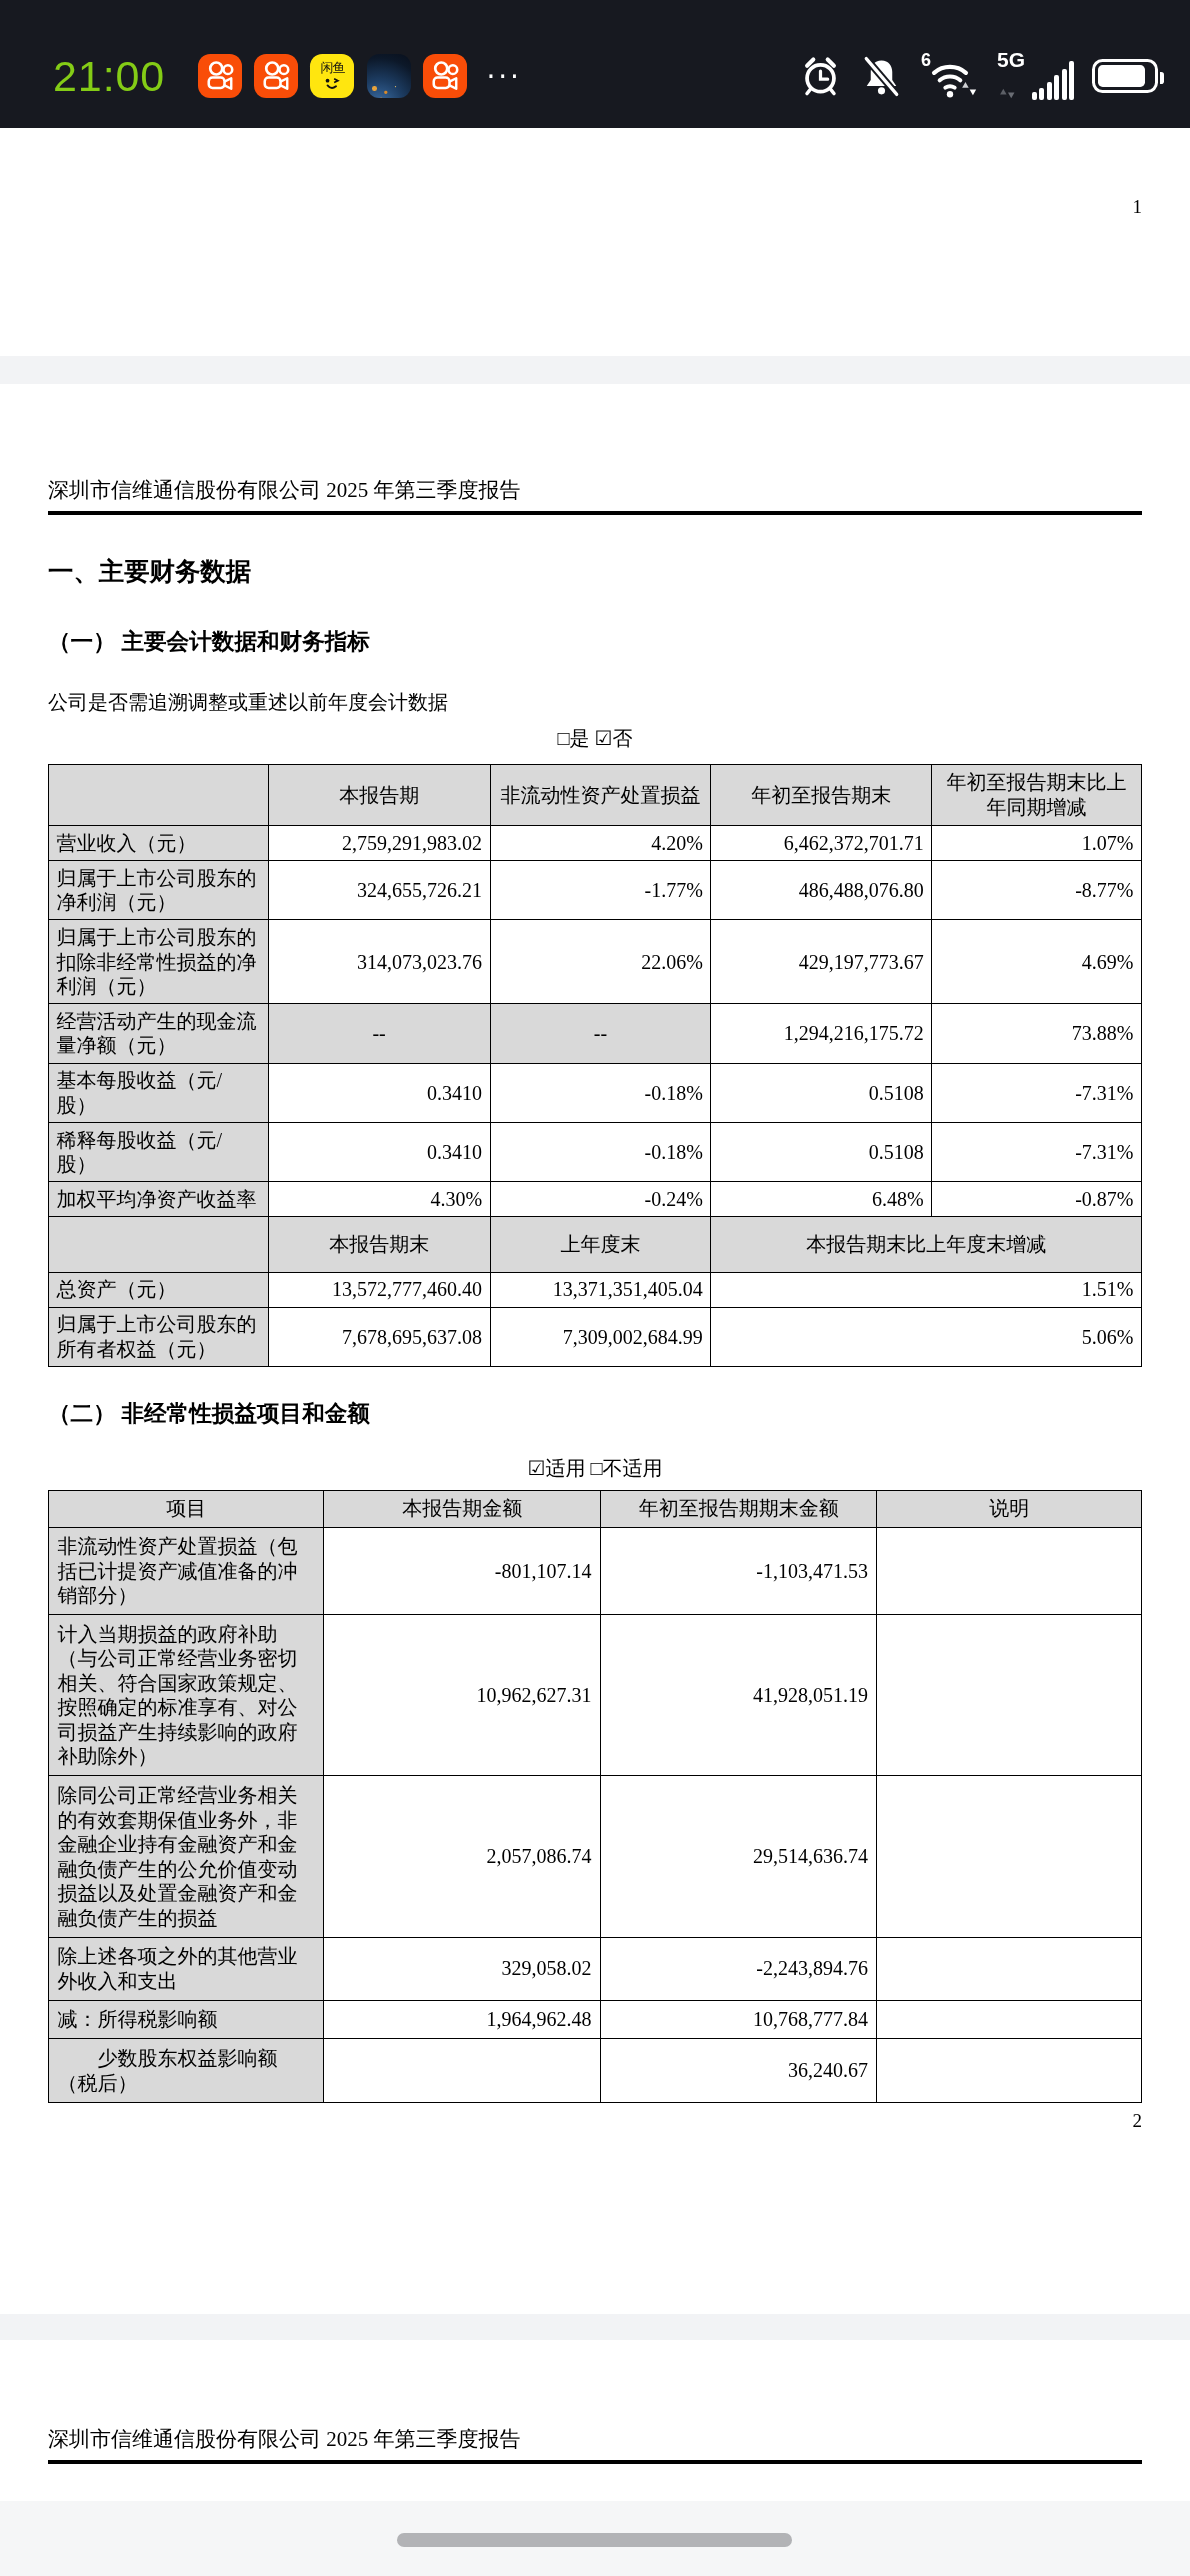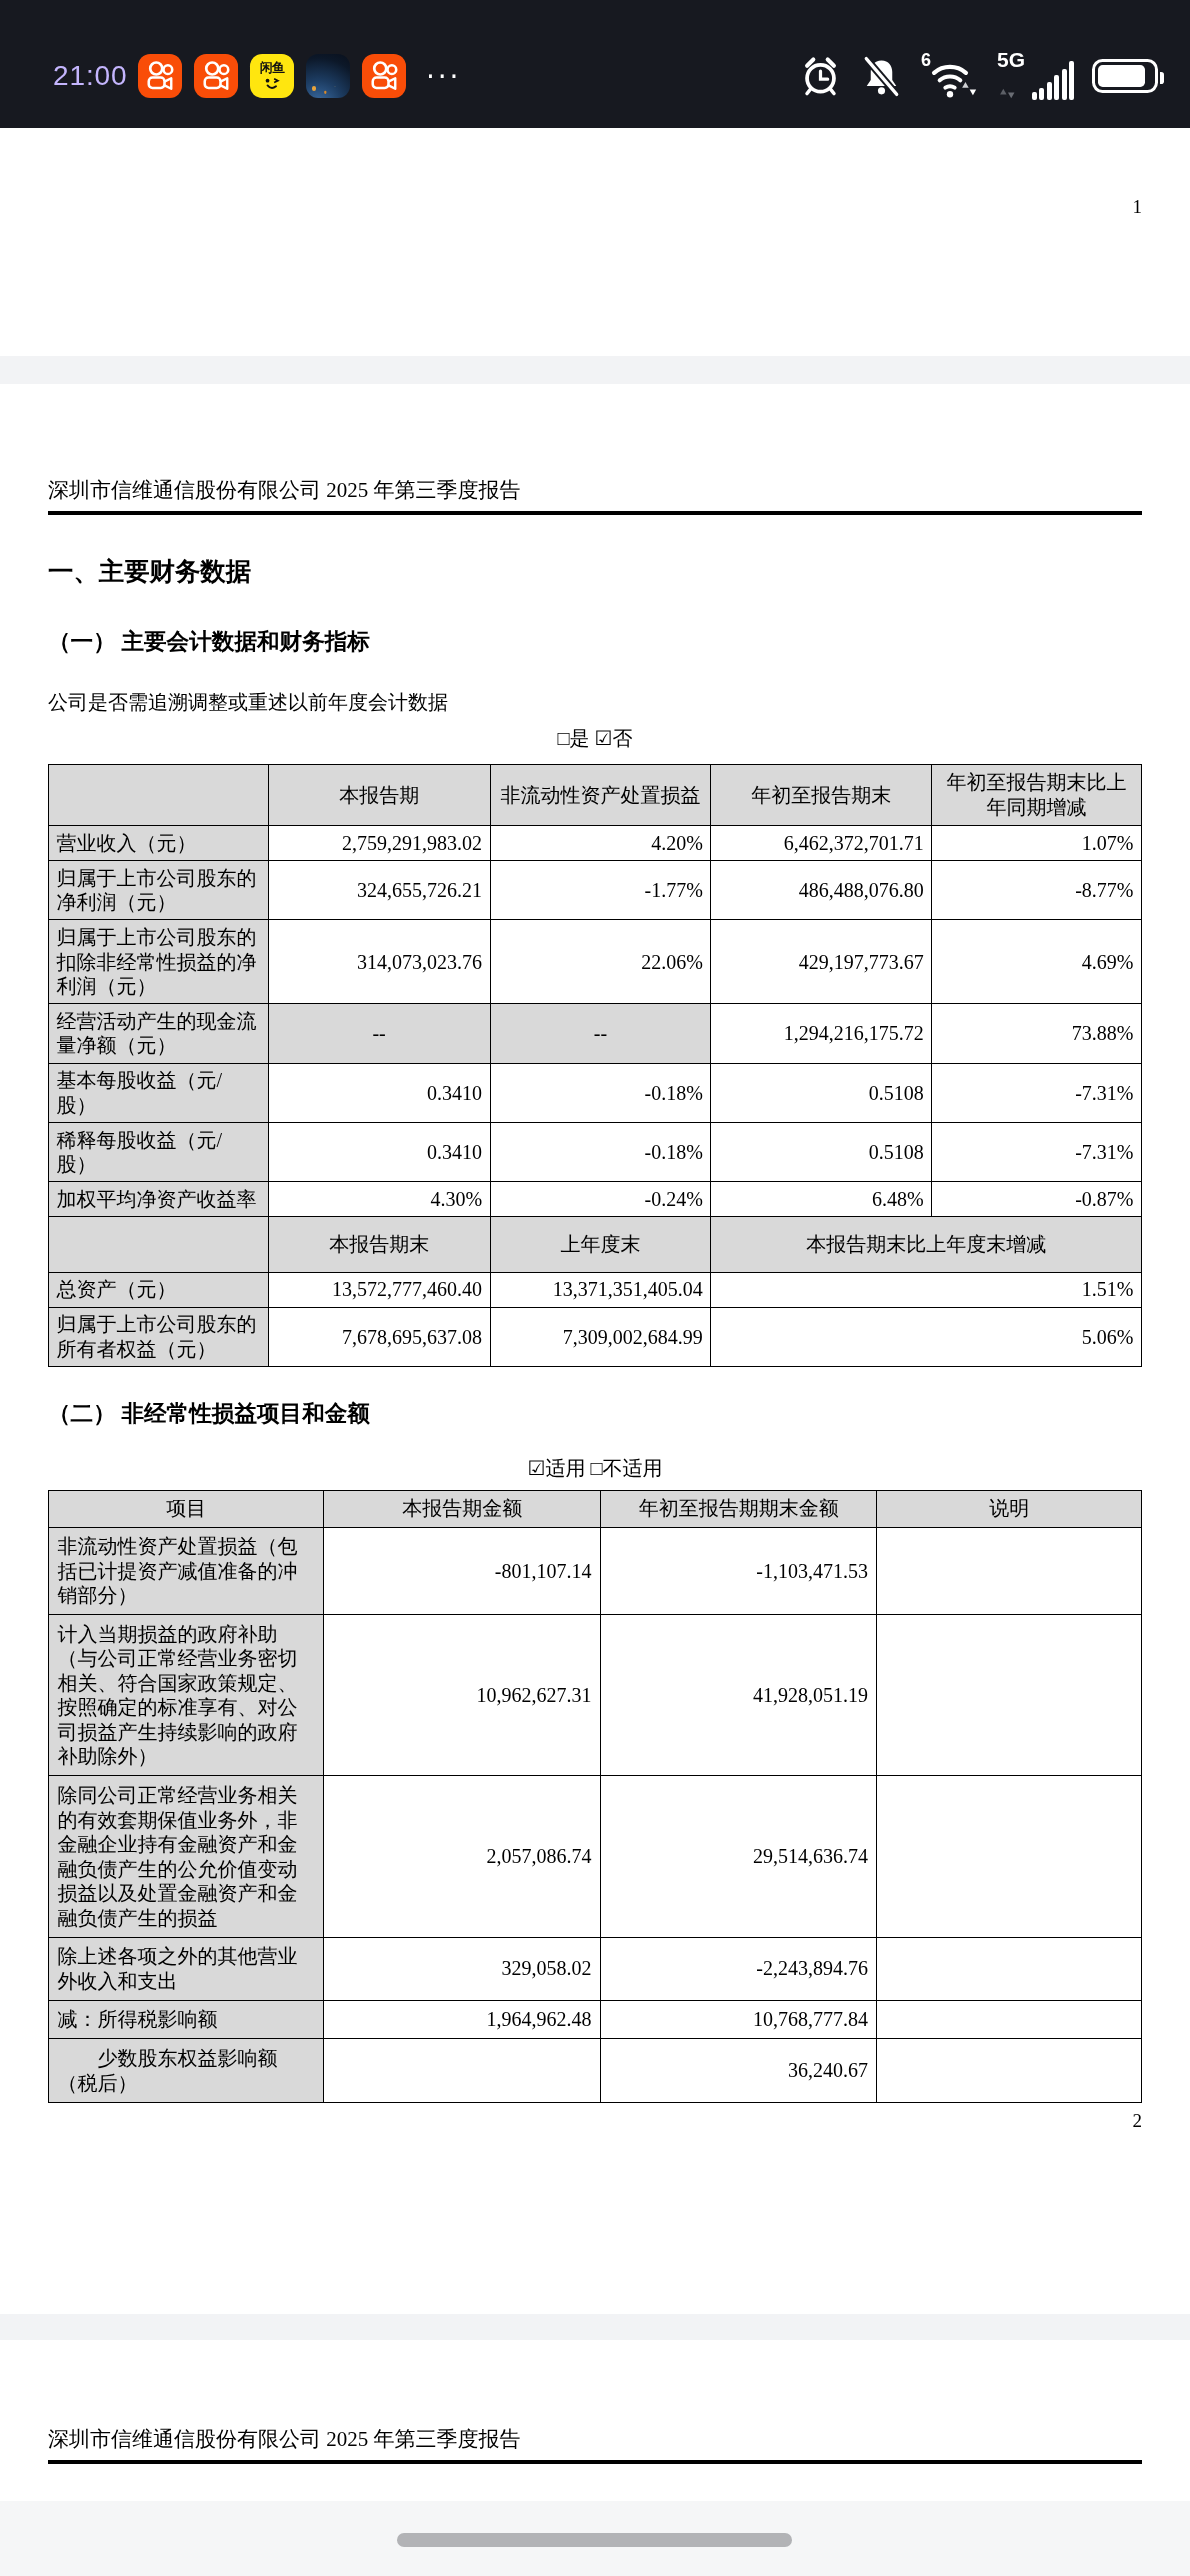--- a/index.html
+++ b/index.html
@@ -3,26 +3,26 @@
 <meta charset="utf-8">
 <style>
   html,body{margin:0;padding:0;background:#000;}
   .screen{position:relative;width:1190px;height:2576px;background:#fff;overflow:hidden;
           font-family:"Liberation Serif","DejaVu Serif",serif;color:#000;}
 
   
   .status-bar{position:absolute;top:0;left:0;width:1190px;height:128px;background:#171920;
               display:flex;align-items:center;padding:24.5px 32px 0 53px;box-sizing:border-box;
               font-family:"Liberation Sans","DejaVu Sans",sans-serif;}
-  .sb-time{color:#c4b5fd;font-size:28px;font-weight:500;letter-spacing:0.9px;margin-right:10px;}
+  .sb-time{color:#84cc16;font-size:43px;font-weight:500;letter-spacing:0.9px;margin-right:33px;}
   .notif-row{display:flex;align-items:center;gap:12.2px;}
   .app-tile{width:44px;height:44px;border-radius:12.2px;position:relative;overflow:hidden;flex:0 0 auto;}
   .tile-orange{background:#f94d08;display:flex;align-items:center;justify-content:center;}
   .tile-yellow{background:#ffe60f;display:flex;flex-direction:column;align-items:center;justify-content:center;}
-  .xy-label{font-size:13px;font-weight:bold;color:#111;line-height:14px;letter-spacing:-0.9px;}
+  .xy-label{font-size:13px;font-weight:normal;color:#111;line-height:14px;letter-spacing:-0.9px;}
   .tile-photo{background:radial-gradient(circle at 28% 115%, #3c6ea6 0%, #1d3d63 40%, #0c1829 78%, #090f1b 100%);}
   .tile-photo:after{content:"";position:absolute;left:5.6px;bottom:7.5px;width:4.7px;height:4.7px;border-radius:50%;
                     background:#e8a33c;box-shadow:11.3px 3.8px 0 -0.9px #d98a2b, 21px -1.9px 0 -1.9px #e8c06a, 6.6px 9.4px 0 -1.9px #c97f2a;}
   .more-dots{color:#fff;font-size:28px;letter-spacing:2.8px;line-height:19px;margin-left:7.5px;font-family:"DejaVu Sans",sans-serif;}
   .sb-spacer{flex:1;}
   .sb-right{display:flex;align-items:center;gap:18px;}
   .wifi-wrap{position:relative;width:58px;height:45px;}
   .wifi-6{position:absolute;left:0;top:-3.8px;color:#fff;font-size:18px;font-weight:bold;}
   .net-wrap{position:relative;width:77px;height:47px;}
   .net-5g{position:absolute;left:0;top:-4.7px;color:#fff;font-size:21px;font-weight:bold;letter-spacing:0;}

